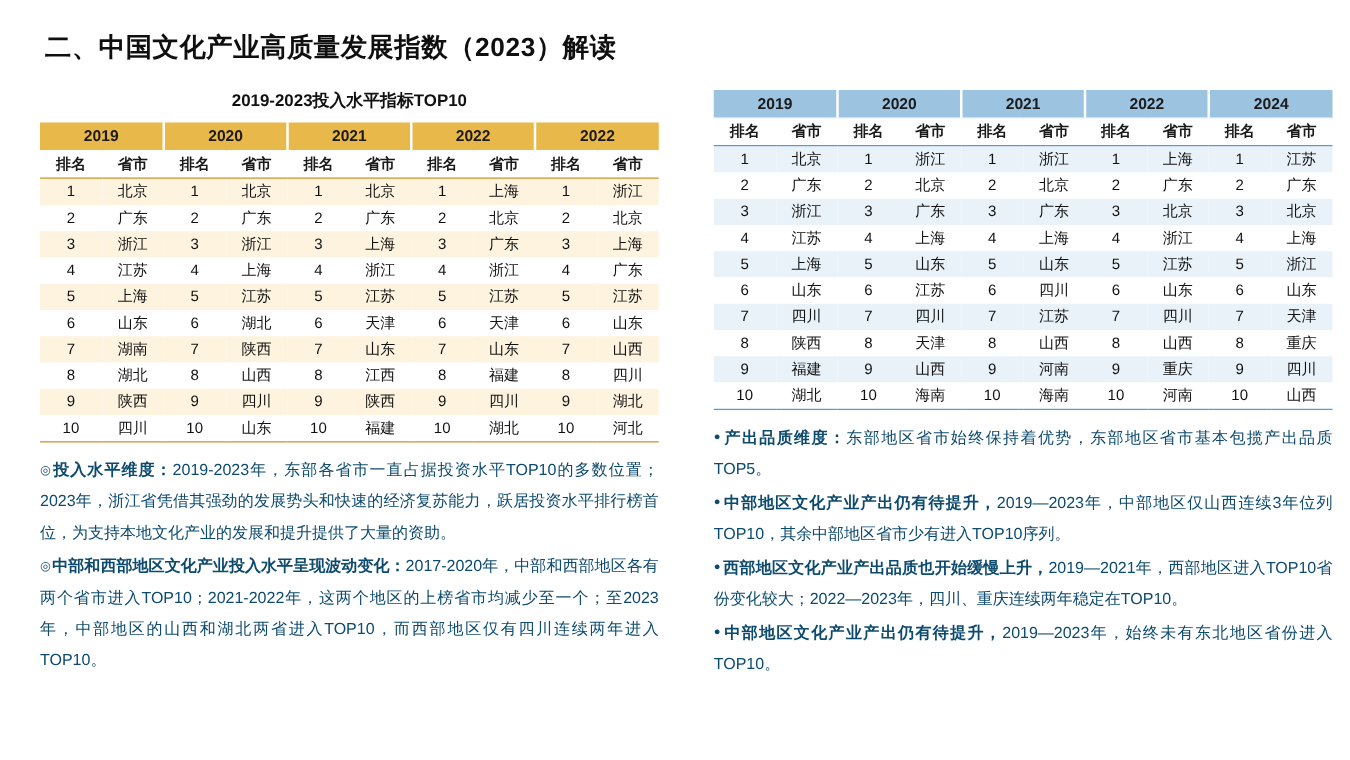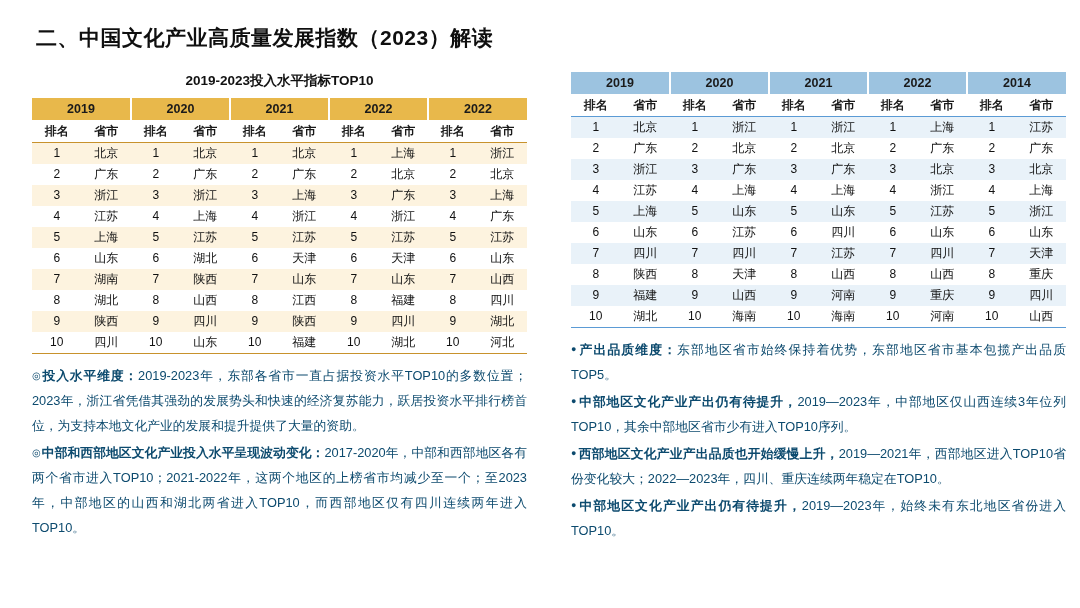--- a/index.html
+++ b/index.html
@@ -302,21 +302,21 @@
     </div>
 
     <div class="col">
       <table class="t-right">
         <thead>
           <tr class="yearrow">
             <th colspan="2">2019</th>
             <th colspan="2">2020</th>
             <th colspan="2">2021</th>
             <th colspan="2">2022</th>
-            <th colspan="2">2014</th>
+            <th colspan="2">2024</th>
           </tr>
           <tr class="hdrrow">
             <th>排名</th>
             <th>省市</th>
             <th>排名</th>
             <th>省市</th>
             <th>排名</th>
             <th>省市</th>
             <th>排名</th>
             <th>省市</th>

